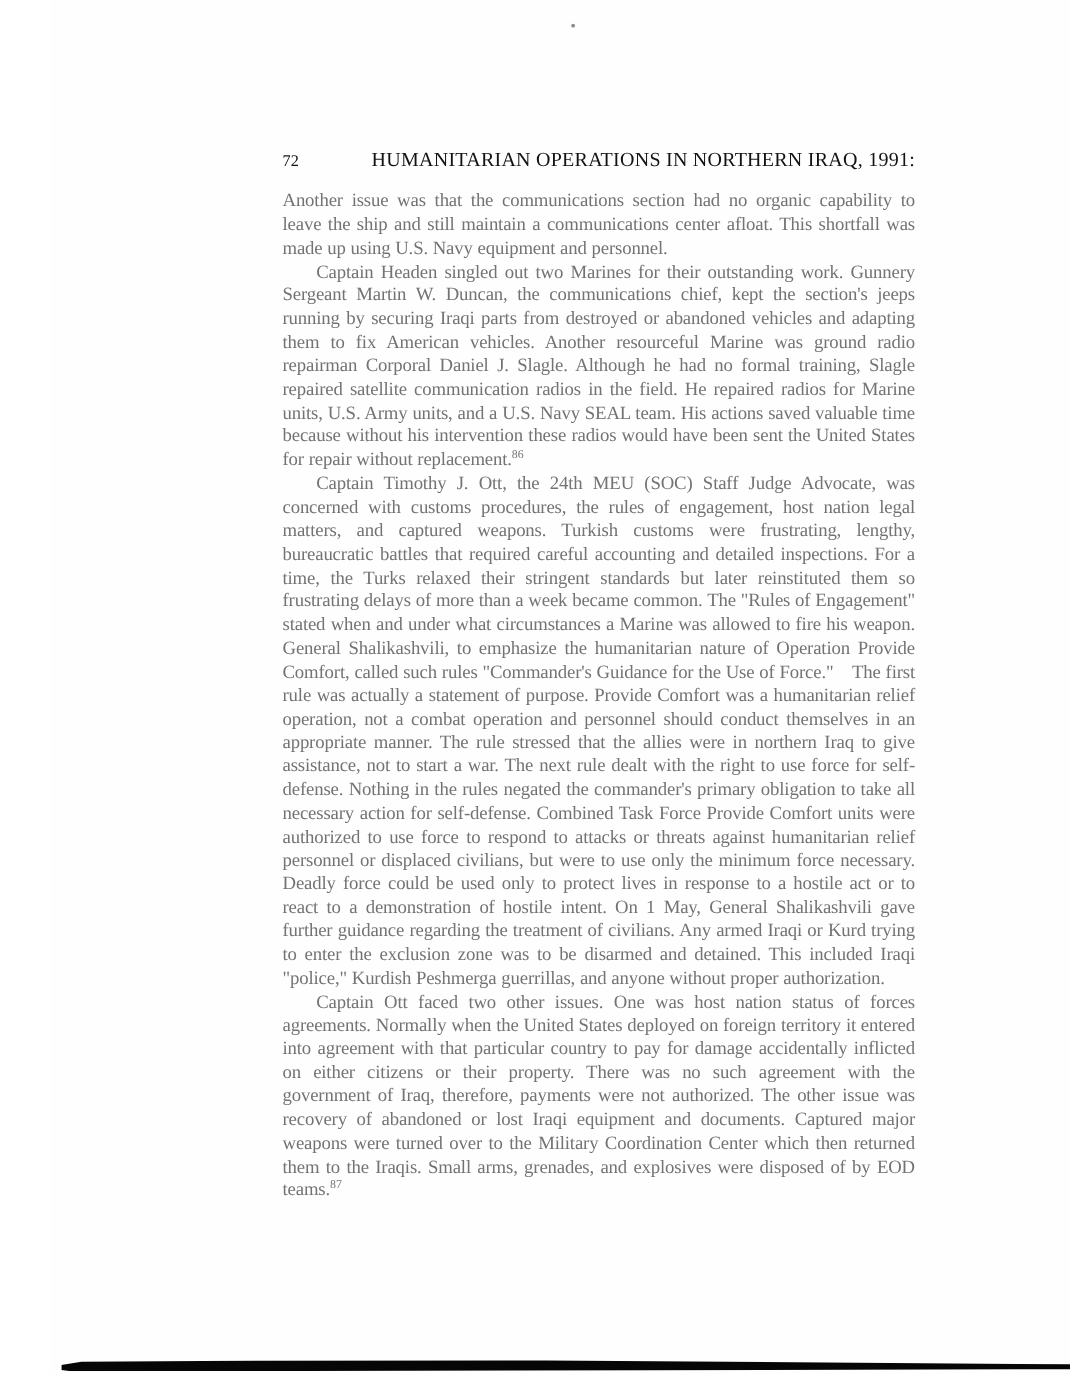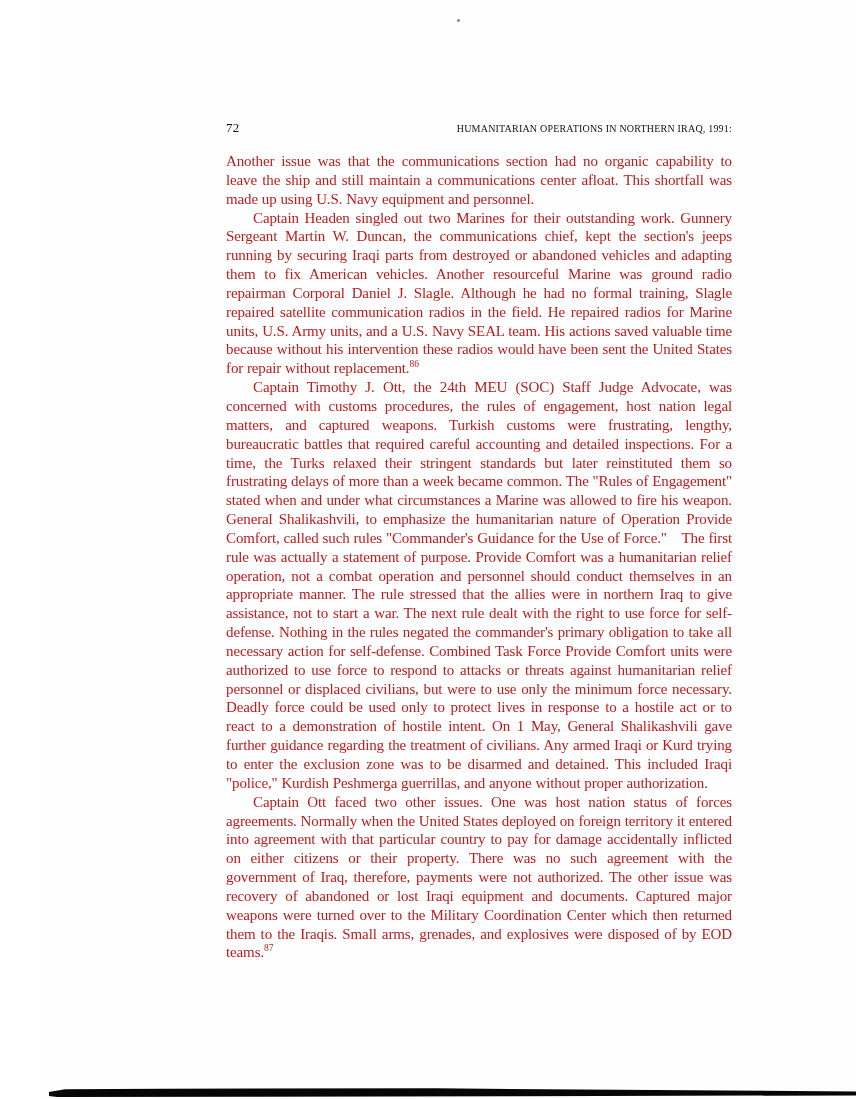--- a/index.html
+++ b/index.html
@@ -40,33 +40,33 @@
     justify-content: space-between;
     align-items: baseline;
     font-size: 12.5px;
     letter-spacing: 0.2px;
     color: #131313;
   }
   .page-num {
     font-size: 13px;
   }
   .head-title {
-    font-size: 10px;
+    font-size: 16px;
     white-space: nowrap;
   }
   .text-block {
     position: absolute;
     top: 152px;
     left: 186px;
     width: 506px;
     text-align: justify;
     font-size: 15px;
     line-height: 18.85px;
     letter-spacing: -0.12px;
-    color: #b91c1c;
+    color: #737373;
     word-spacing: 0.2px;
   }
   .para {
     margin: 0;
     text-indent: 27px;
   }
   .para.no-indent {
     text-indent: 0;
   }
   sup.fn {

